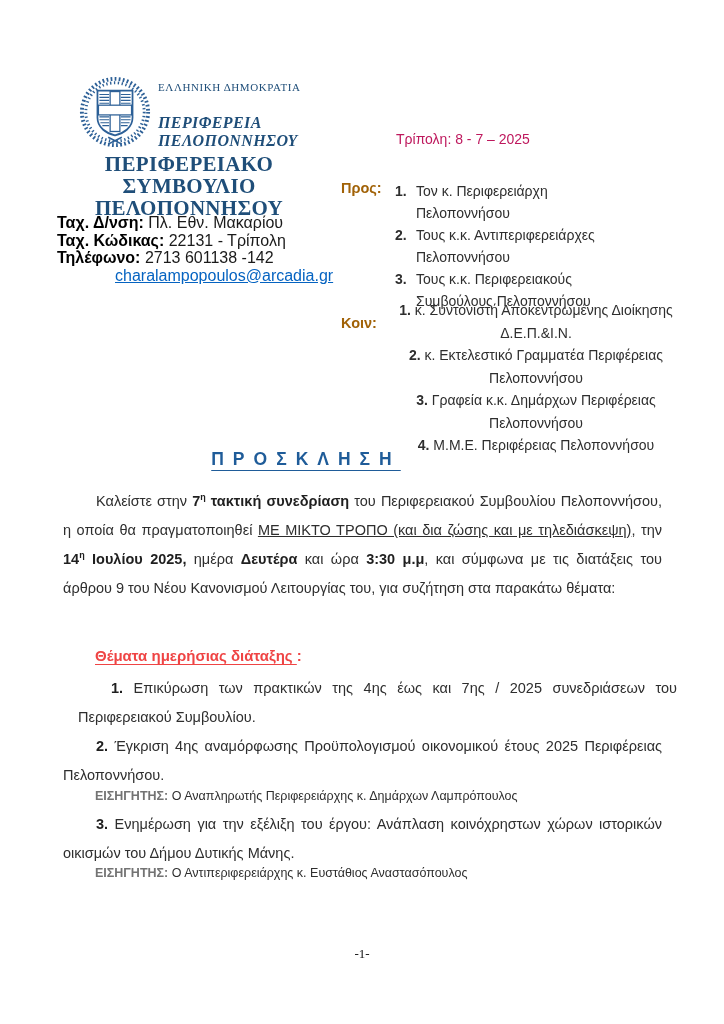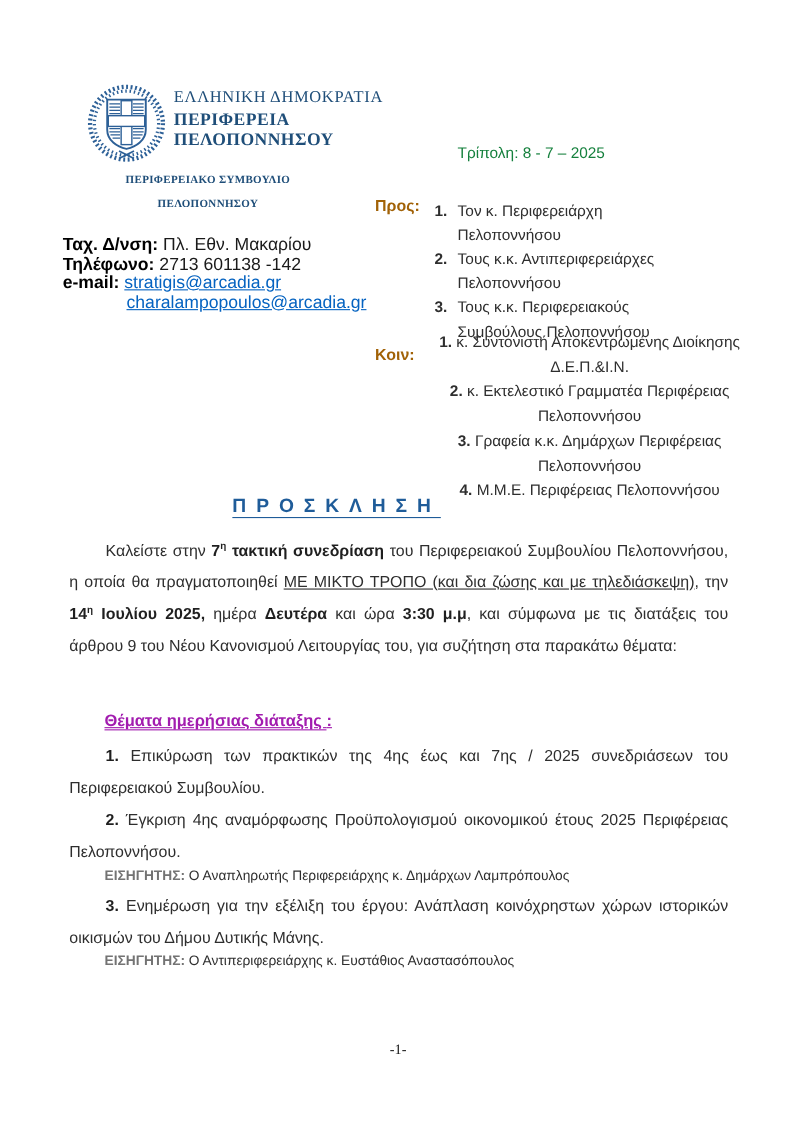--- a/index.html
+++ b/index.html
@@ -6,30 +6,30 @@
   .page{
     position:relative;width:724px;height:1024px;margin:0 auto;
     background:#ffffff;overflow:hidden;
     font-family:"Liberation Sans","DejaVu Sans",sans-serif;
     color:#2e2e2e;
   }
   
   .emblem{position:absolute;left:76px;top:75px;width:78px;height:74px;}
   .gov{position:absolute;left:158px;top:81px;color:#1F4E79;
        font-family:"Liberation Serif","DejaVu Serif",serif;}
-  .gov-small{font-size:15px;letter-spacing:0.6px;margin-bottom:3px;}
-  .gov-big{font-size:16px;font-weight:bold;line-height:18px;letter-spacing:0.4px;}
+  .gov-small{font-size:11px;letter-spacing:0.6px;margin-bottom:21px;}
+  .gov-big{font-size:16px;font-weight:bold;line-height:18px;letter-spacing:0.4px;font-style:italic;}
   .council{position:absolute;left:56px;top:153px;width:266px;text-align:center;
        color:#1F4E79;font-family:"Liberation Serif","DejaVu Serif",serif;
-       font-size:10px;font-weight:bold;line-height:22px;letter-spacing:0.3px;}
+       font-size:21px;font-weight:bold;line-height:22px;letter-spacing:0.3px;}
   .contact{position:absolute;left:57px;top:214px;font-size:16px;line-height:17.5px;color:#1a1a1a;}
   .contact b{color:#000;}
   .lnk{color:#0563C1;text-decoration:underline;cursor:pointer;}
   .email2{padding-left:58px;}
-  .date{position:absolute;left:416px;top:131px;font-size:14px;color:#15803d;}
+  .date{position:absolute;left:396px;top:131px;font-size:14px;color:#be185d;}
   
   .blk-label{font-weight:bold;font-size:14.5px;color:#a16207;}
   .to{position:absolute;left:341px;top:180px;display:flex;}
   .to .blk-label{width:54px;}
   .to-list{width:222px;}
   .to-item{display:flex;font-size:14px;line-height:22px;}
   .to-item .num{font-weight:bold;width:21px;flex:none;}
   .to-item .txt{flex:1;}
   .cc{position:absolute;left:341px;top:299px;display:flex;}
   .cc .blk-label{width:51px;margin-top:16px;}
@@ -40,23 +40,23 @@
   .title{position:absolute;left:0;top:449px;width:612px;text-align:center;
      color:#1F5C99;font-size:17.5px;font-weight:bold;letter-spacing:9px;
      text-decoration:underline;text-underline-offset:5px;}
   
   .bodyp{position:absolute;left:63px;width:599px;margin:0;
      font-size:14.5px;line-height:29px;text-align:justify;text-indent:33px;color:#2e2e2e;}
   .bodyp .b, .bodyp b{font-weight:bold;color:#1f1f1f;}
   .bodyp .u{text-decoration:underline;}
   .bodyp sup{font-size:62%;line-height:0;}
   .par-main{top:487px;}
-  .agh{position:absolute;left:95px;top:647px;font-size:15px;font-weight:bold;color:#a21caf;text-decoration:underline;}
+  .agh{position:absolute;left:95px;top:647px;font-size:15px;font-weight:bold;color:#ef4444;}
   .agh .u{text-decoration:underline;text-underline-offset:3px;}
-  .item1{top:674px;}
+  .item1{top:674px;margin-left:15px;}
   .item2{top:732px;}
   .item3{top:810px;}
   .eis{position:absolute;left:95px;font-size:12.5px;color:#2e2e2e;}
   .eis b{color:#737373;}
   .eis1{top:789px;}
   .eis2{top:866px;}
   
   .footer{position:absolute;left:0;top:946px;width:724px;text-align:center;
      font-family:"Liberation Serif","DejaVu Serif",serif;font-size:13px;color:#111;}
 </style>
@@ -93,24 +93,24 @@
   <div class="council">
     <div>ΠΕΡΙΦΕΡΕΙΑΚΟ ΣΥΜΒΟΥΛΙΟ</div>
     <div>ΠΕΛΟΠΟΝΝΗΣΟΥ</div>
   </div>
 
   <div class="contact">
     <div>
       <b>Ταχ. Δ/νση:</b><span> Πλ. Εθν. Μακαρίου</span>
     </div>
     <div>
-      <b>Τηλέφωνο:</b><span> 2713 601138 -142</span>
+      <b>Ταχ. Κώδικας:</b><span> 22131 - Τρίπολη</span>
     </div>
     <div>
-      <b>e-mail: </b><a class="lnk">stratigis@arcadia.gr</a>
+      <b>Τηλέφωνο:</b><span> 2713 601138 -142</span>
     </div>
     <div class="email2">
       <a class="lnk">charalampopoulos@arcadia.gr</a>
     </div>
   </div>
 
   <div class="date">Τρίπολη:  8 - 7 – 2025</div>
 
   <div class="to">
     <div class="blk-label">Προς:</div>

